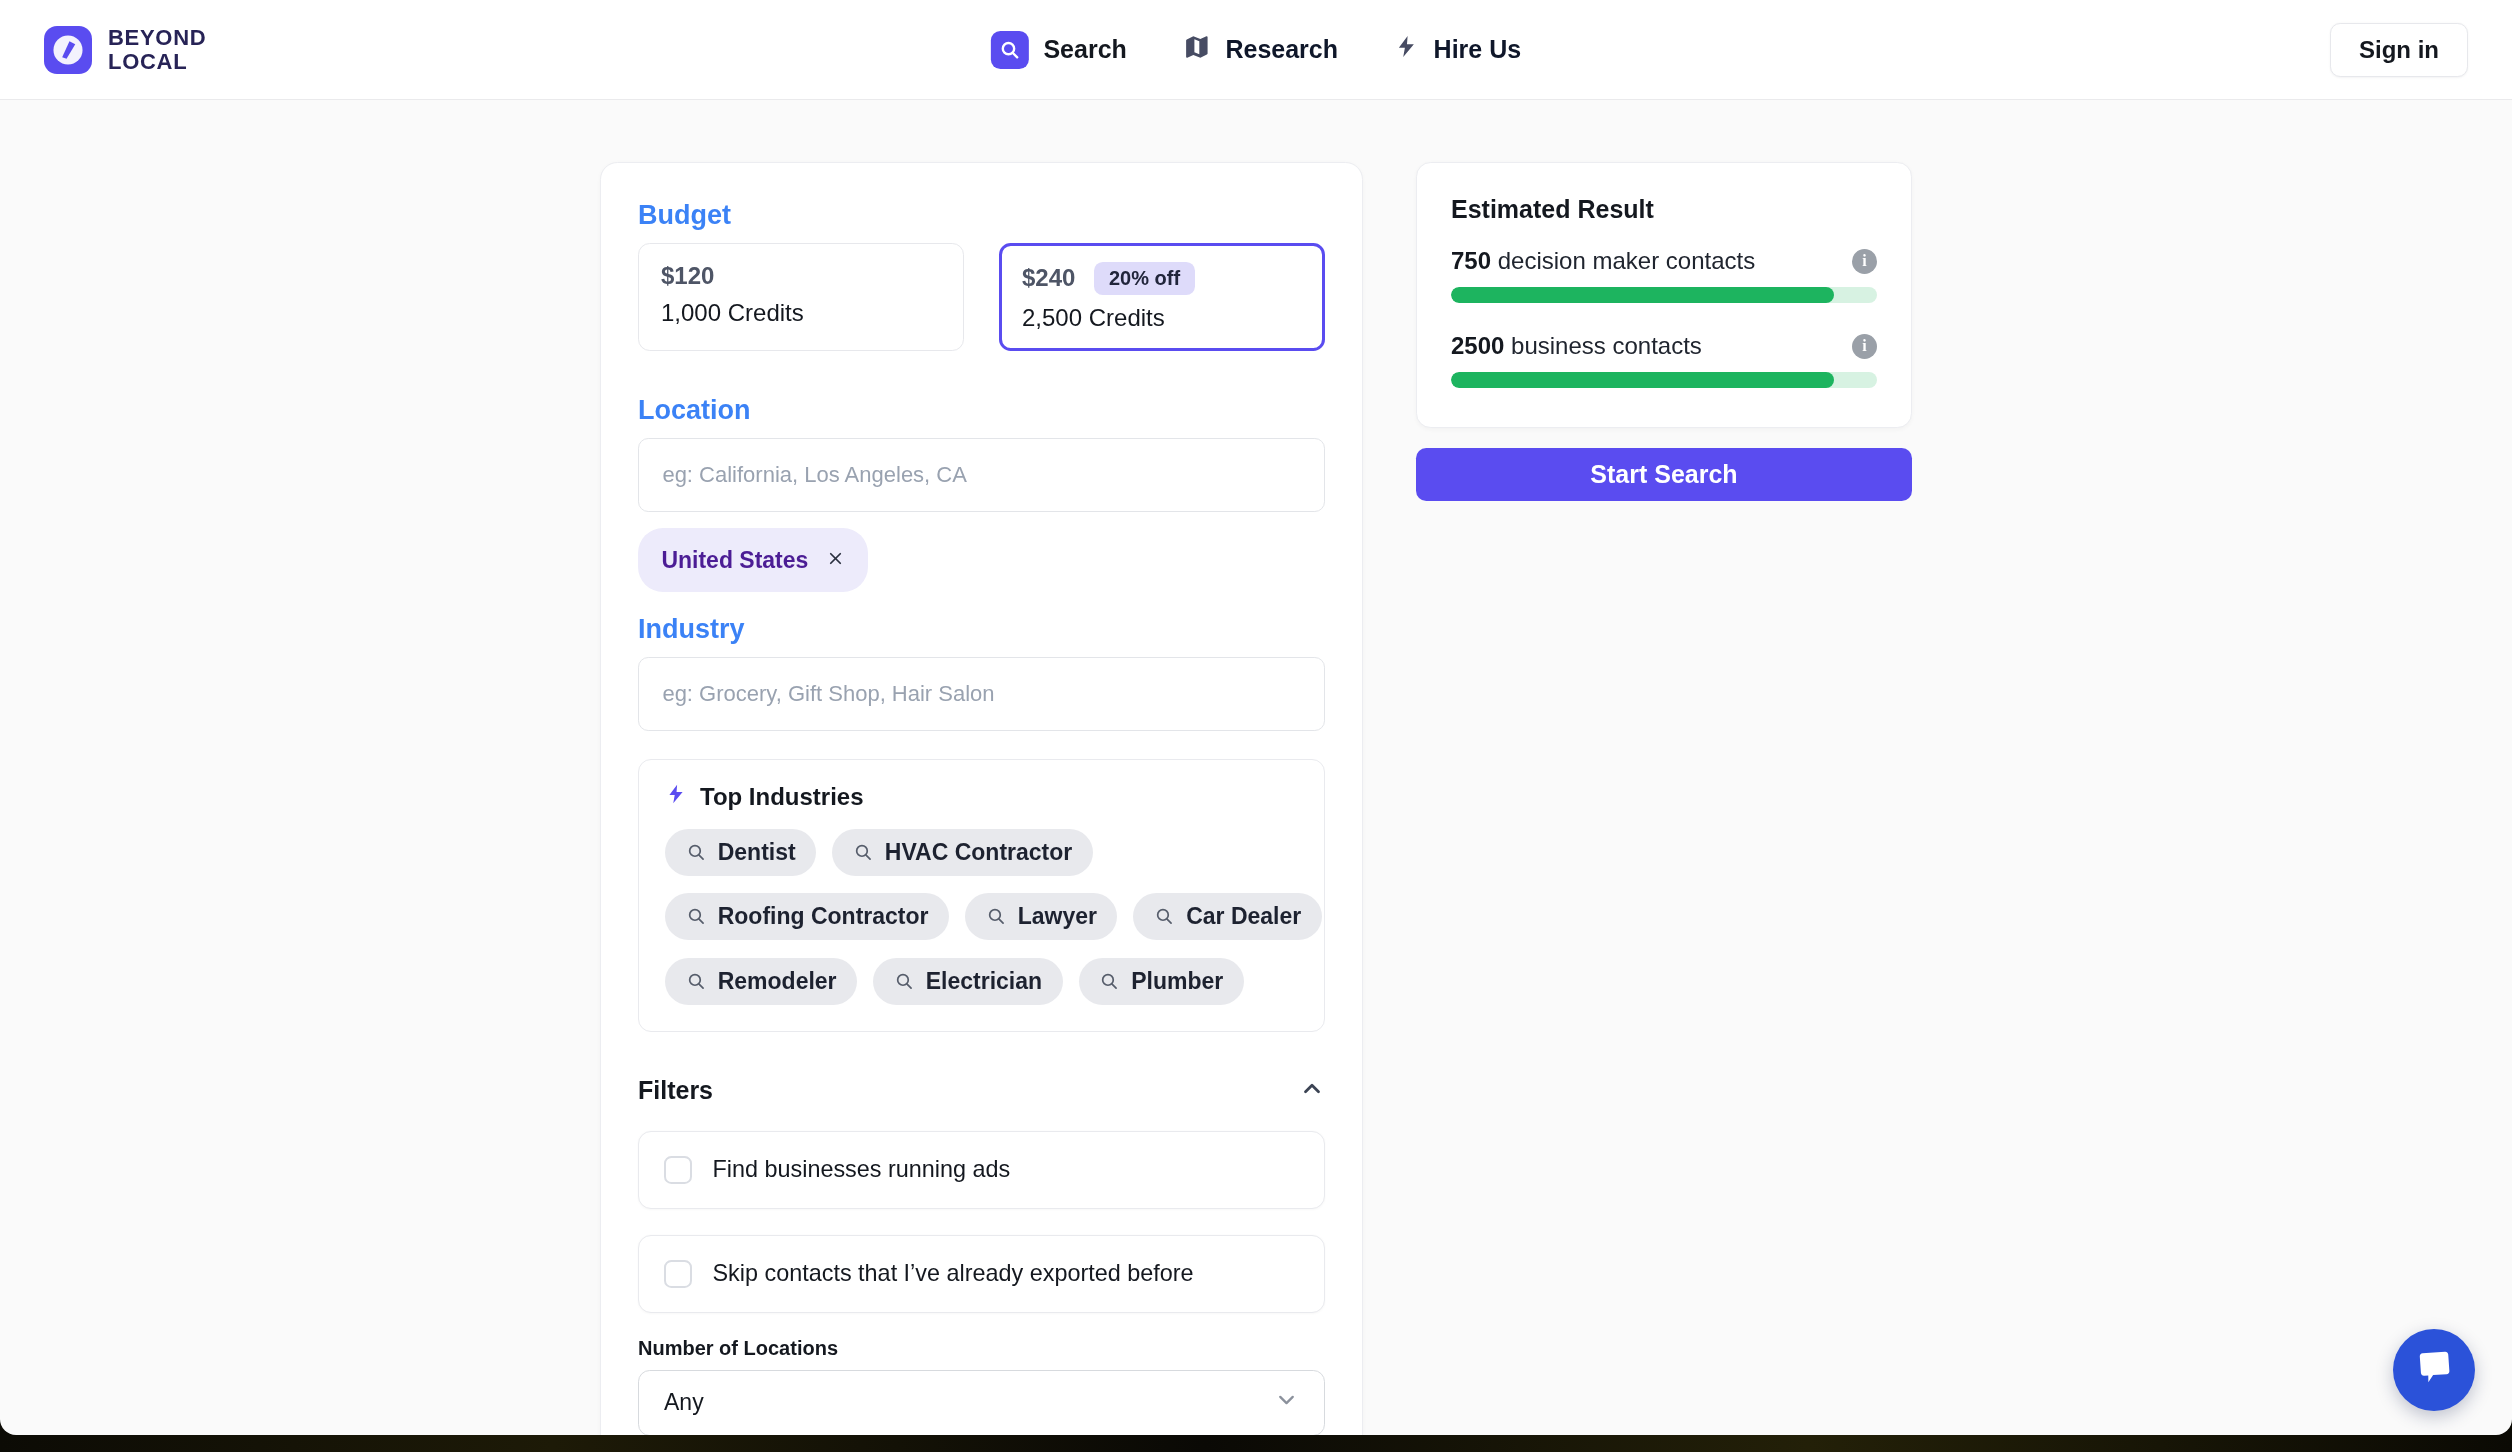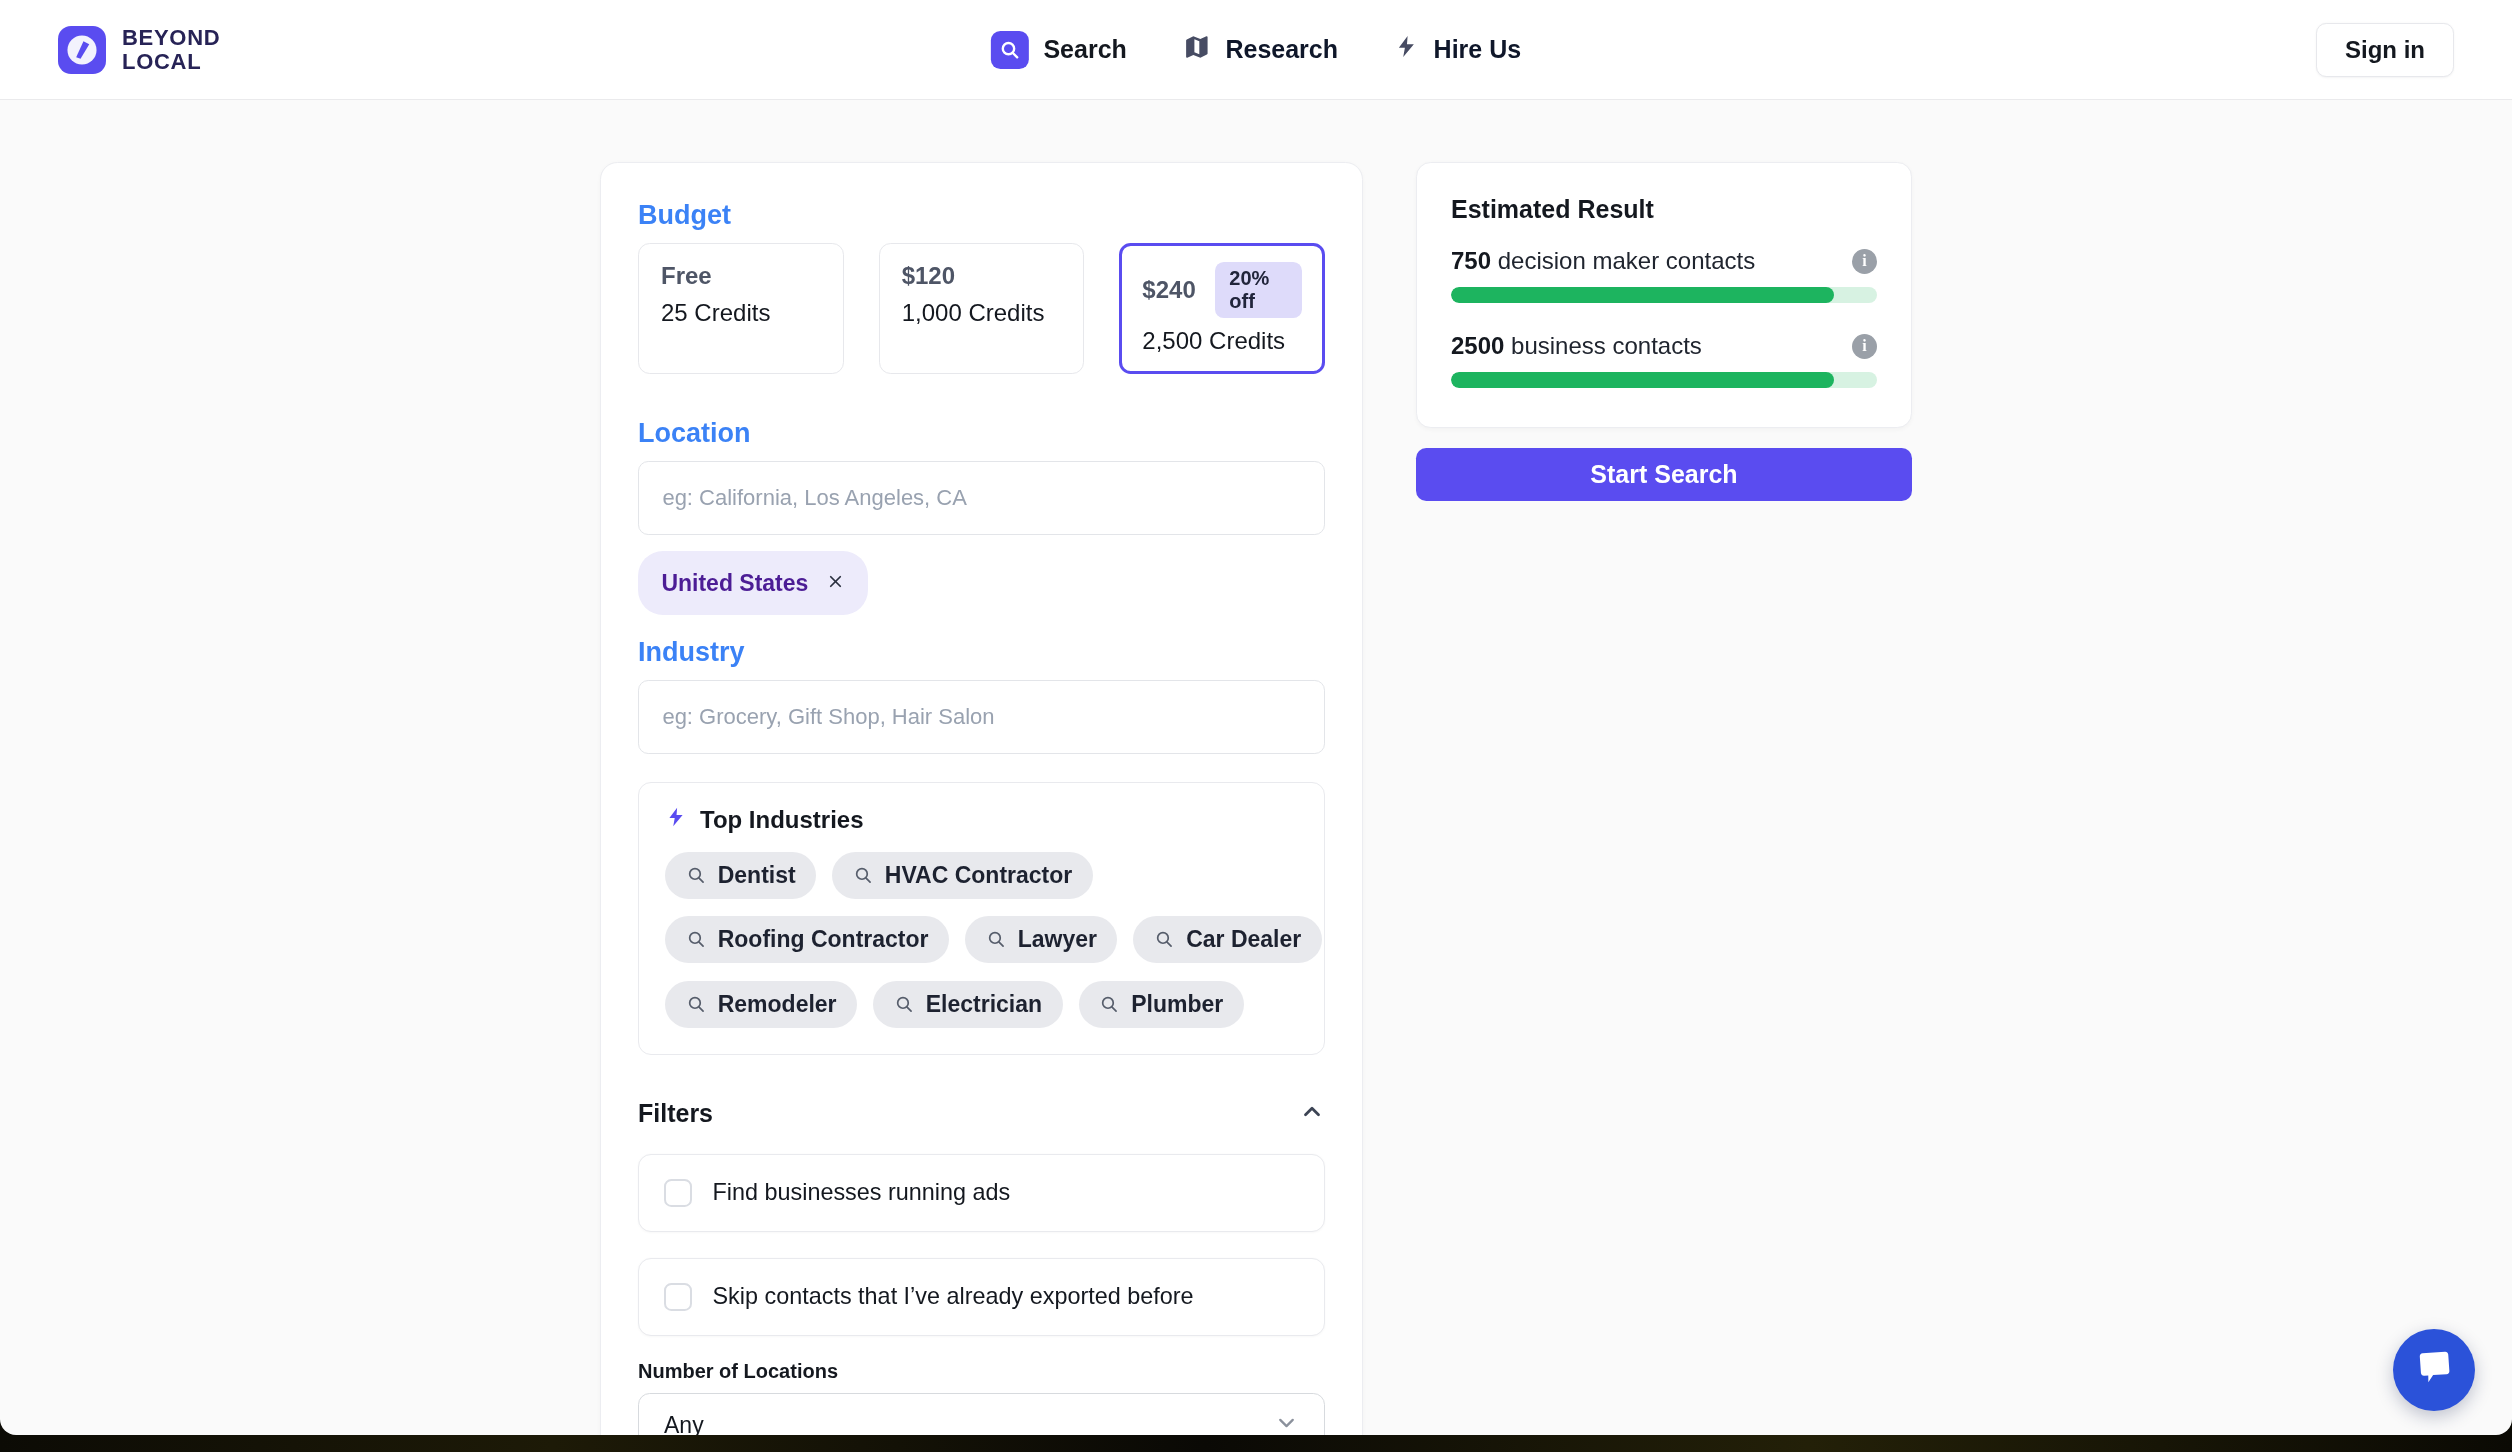--- a/index.html
+++ b/index.html
@@ -9,21 +9,21 @@
     background:linear-gradient(90deg,#0c0b05,#1d1a07 22%,#0a0905 48%,#232008 72%,#0b0a04 100%);
     position:relative; overflow:hidden; color:#171b26;
   }
   .sheet {
     position:absolute; top:0; left:0; width:2512px; height:1435px;
     background:#fafafa; border-radius:0 0 16px 16px; overflow:hidden;
   }
   
   .header {
     height:100px; background:#ffffff; border-bottom:1.5px solid #eaeaec;
-    display:flex; align-items:center; padding:0 58px; position:relative;
+    display:flex; align-items:center; padding:0 44px; position:relative;
   }
   .logo { display:flex; align-items:center; gap:16px; }
   .logo-badge {
     width:48px; height:48px; border-radius:13px; background:#5a4cf0;
     display:flex; align-items:center; justify-content:center;
   }
   .logo-text { font-size:22px; font-weight:800; color:#272356; line-height:1.05; letter-spacing:0.7px; }
   .nav { position:absolute; left:50%; top:50%; transform:translate(-50%,-50%); display:flex; align-items:center; gap:56px; }
   .nav-item { display:flex; align-items:center; gap:14.6px; font-size:25px; font-weight:700; color:#0f172a; cursor:pointer; white-space:nowrap; }
   .nav-item.active { color:#14181f; }
@@ -163,26 +163,20 @@
   </div>
 
   <div class="main">
 
     <div class="form-card">
 
       <div class="sec-label">Budget</div>
       <div class="budget-row">
         <div class="budget-card">
           <div class="price-row">
-              <span>Free</span>
-            </div>
-          <div class="credits">25 Credits</div>
-        </div>
-        <div class="budget-card">
-          <div class="price-row">
               <span>$120</span>
             </div>
           <div class="credits">1,000 Credits</div>
         </div>
         <div class="budget-card selected">
           <div class="price-row">
             <span>$240</span>
             <span class="off-badge">20% off</span>
           </div>
           <div class="credits">2,500 Credits</div>

